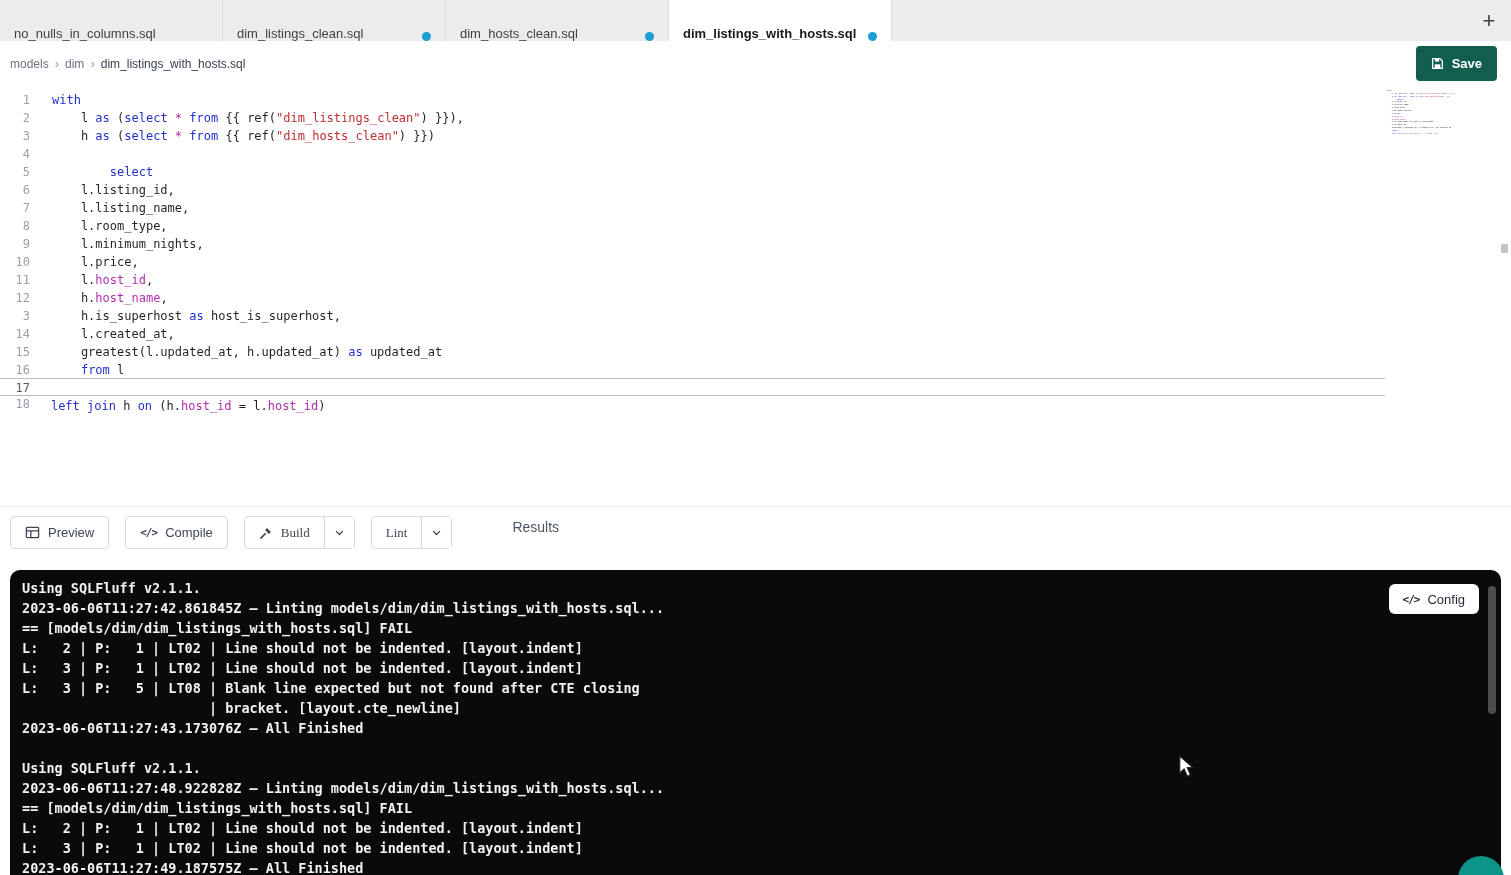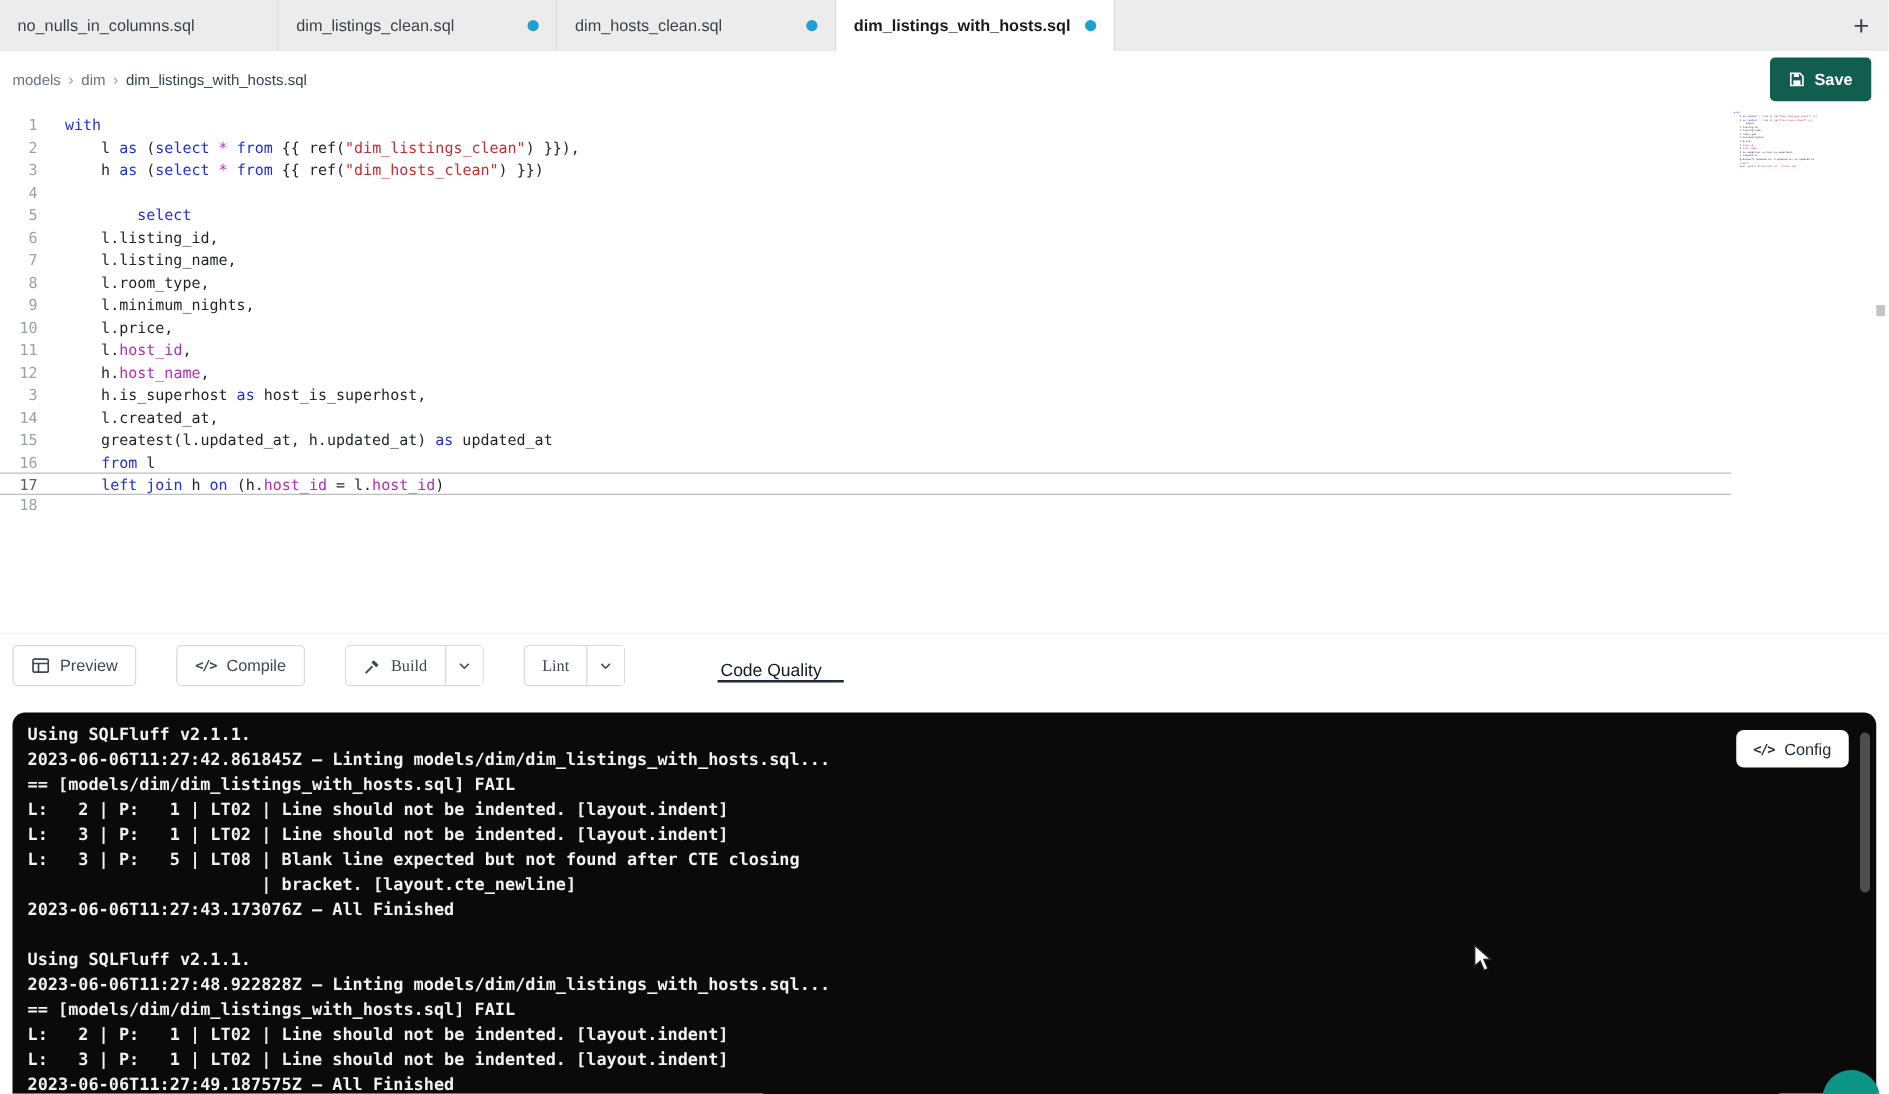--- a/index.html
+++ b/index.html
@@ -6,21 +6,21 @@
     --green:#115e4f; --dot:#1e9fd4; --kw:#2231cc; --str:#bf3032; --var:#b02fae;
     --termbg:#0a0a0a; --help:#0c9488;
   }
   *{box-sizing:border-box; margin:0; padding:0;}
   html,body{width:1511px; height:875px; overflow:hidden; background:#fff;
     font-family:"Liberation Sans", sans-serif;}
   .app{display:flex; flex-direction:column; width:1511px; height:875px; overflow:hidden; position:relative;}
 
   
   .tabbar{height:41px; background:#ececec; display:flex; align-items:stretch; flex:none;}
-  .tab{width:223px; padding:0 14px; display:flex; align-items:center; gap:8px;
+  .tab{width:223px; padding:0 14px; display:flex; align-items:flex-end; gap:8px;
     border-right:1px solid #dcdcdc; font-size:13px; color:#3b3f46; cursor:pointer; background:#ececec;}
   .tab.active{background:#fff; font-weight:700; color:#17191c;}
   .tab-label{overflow:hidden; text-overflow:ellipsis; white-space:nowrap;}
   .dot{width:9px; height:9px; border-radius:50%; background:var(--dot); margin-left:auto; flex:none;}
   .tab-plus{margin-left:auto; width:44px; display:flex; align-items:center; justify-content:center;
     font-size:22px; color:#3b3f46; cursor:pointer; font-weight:400;}
 
   
   .crumbbar{height:45px; background:#fff; display:flex; align-items:center; padding:0 14px 0 10px; flex:none;}
   .breadcrumb{display:flex; align-items:center; gap:6px; font-size:12px; color:#6b7280;}
@@ -29,37 +29,37 @@
   .bc-sep{color:#9ca3af; font-size:13px;}
   .save-btn{margin-left:auto; background:var(--green); color:#fff; border:none; border-radius:4px;
     height:35px; padding:14px 15px; display:flex; align-items:center; gap:8px; font-size:13px;
     font-weight:600; cursor:pointer; font-family:inherit;}
 
   
   .editor{position:relative; height:420px; background:#fff; flex:none;
     font-family:"DejaVu Sans Mono", monospace; padding-top:5px; overflow:hidden;}
   .cline{display:flex; height:18px; line-height:18px; font-size:12px;}
   .cline.active{border-top:1px solid #bdbdbd; border-bottom:1px solid #bdbdbd;
-    margin-top:-1px; margin-bottom:-1px; width:1385px;}
+    margin-top:-1px; margin-bottom:-1px; width:1385px;flex-direction:column;}
   .ln{width:30px; text-align:right; color:#9aa0a8; flex:none; font-size:12px;}
   .cline.active .ln{color:#565c64;}
   .lc{margin-left:22px; white-space:pre; color:#1f2328;}
   .tok-kw{color:var(--kw);}
   .tok-str{color:var(--str);}
   .tok-var{color:var(--var);}
   .tok-txt{color:#1f2328;}
   .minimap{position:absolute; top:3px; right:50px; width:74px; height:62px; overflow:hidden;}
   .mm-scale{transform:scale(0.22); transform-origin:top left;
     font-family:"DejaVu Sans Mono", monospace; font-size:9px; line-height:13px;}
   .mm-line{white-space:pre;}
   .editor-sb-thumb{position:absolute; right:3px; top:158px; width:7px; height:9px;
     background:#c4c4c4; border-radius:1px;}
 
   
-  .toolbar{height:52px; display:flex; align-items:flex-end; gap:32px; padding:12px 10px;
+  .toolbar{height:52px; display:flex; align-items:flex-start; gap:16px; padding:12px 10px;
     background:#fff; flex:none; border-top:1px solid #f0f0f0;}
   .btn{display:inline-flex; align-items:center; gap:8px; height:33px; padding:0 14px;
     background:#fff; border:1px solid #d6d9dd; border-radius:4px; font-size:13px;
     color:#3f4754; cursor:pointer; font-family:inherit; align-self:center;}
   .split-btn{display:inline-flex; border:1px solid #d6d9dd; border-radius:4px; align-self:center;font-family:Liberation Serif, serif;}
   .split-btn .btn{border:none; height:31px; align-self:auto;}
   .seg-chev{padding:0 9px; border-left:1px solid #d6d9dd !important; border-radius:0;}
   .ic{display:inline-flex; align-items:center;}
   .code-ic{font-family:"DejaVu Sans Mono", monospace; font-weight:700; font-size:11px; letter-spacing:-1px;}
   .panel-tabs{display:flex; gap:32px; margin-left:42px; align-items:stretch;flex-direction:column;}

